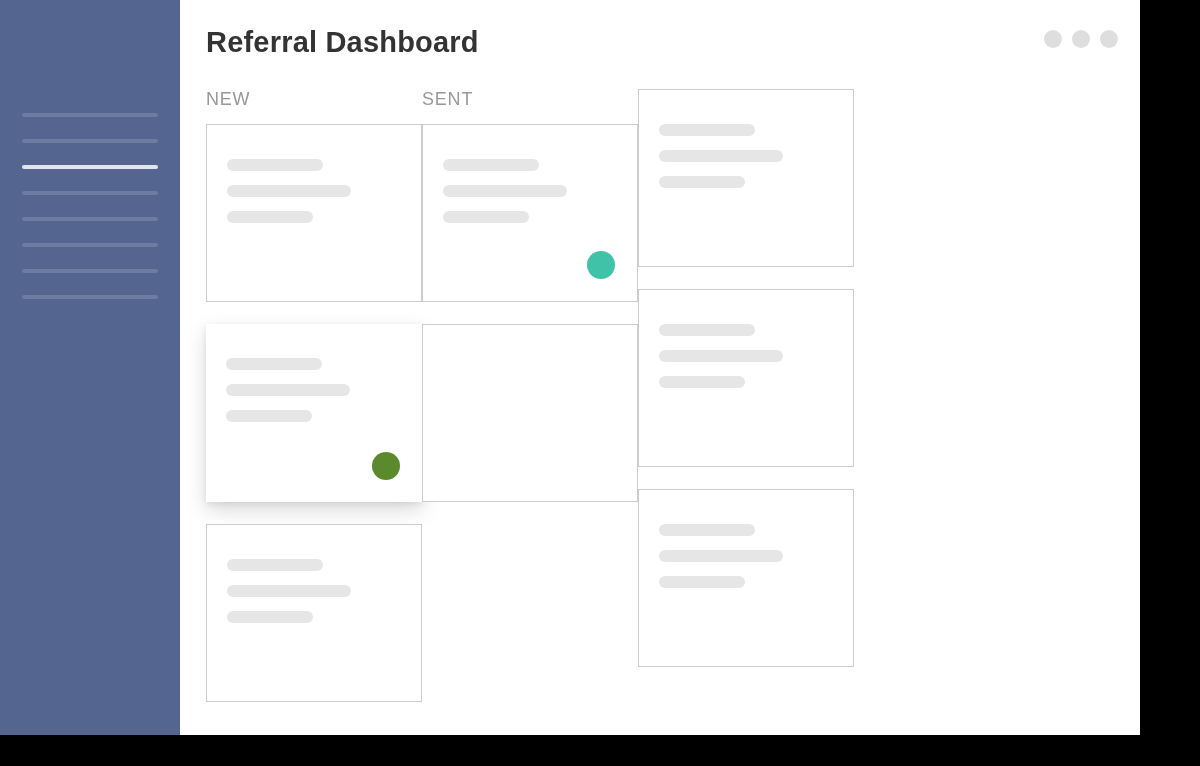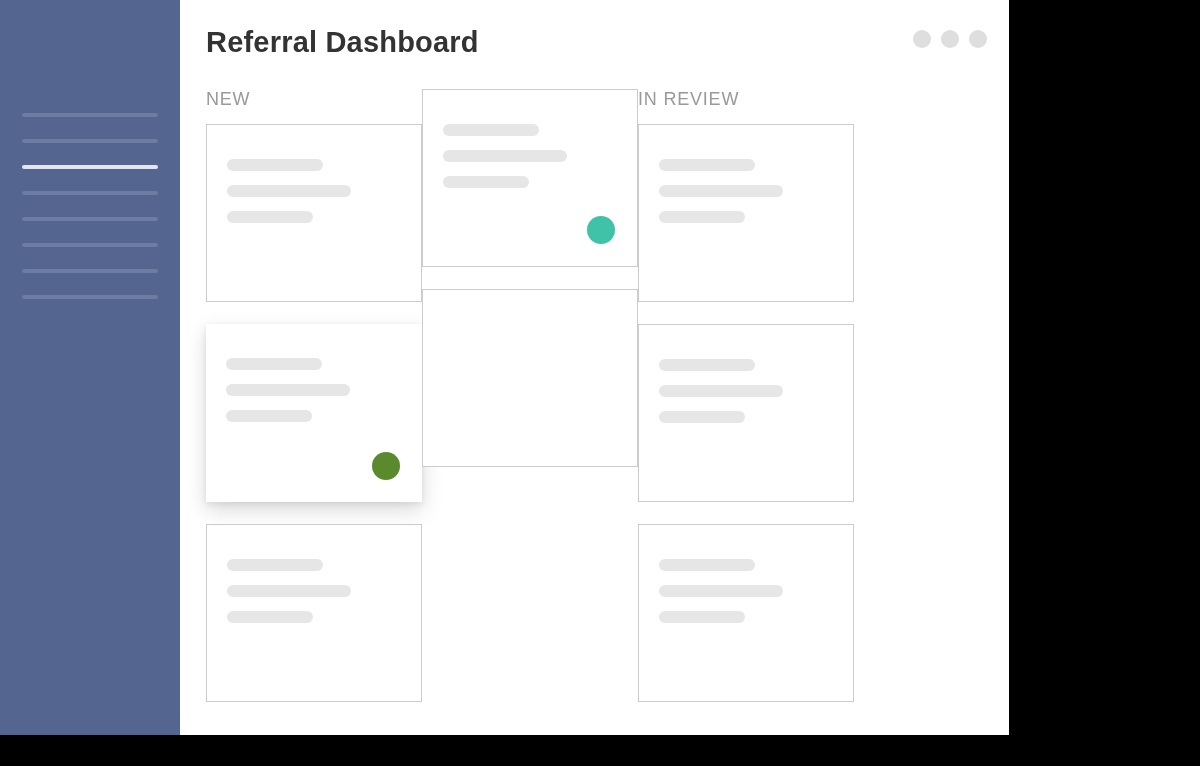--- a/index.html
+++ b/index.html
@@ -1,20 +1,20 @@
 <!DOCTYPE html>
 <html><head>
 <meta charset="utf-8">
 <style>
   * { box-sizing: border-box; margin: 0; padding: 0; }
   html, body { width: 1200px; height: 766px; font-family: -apple-system, "Segoe UI", Arial, sans-serif; }
   body { background: #000; }
 
   .app {
-    width: 1009px;
+    width: 1140px;
     height: 735px;
     background: #fff;
     display: flex;
     position: relative;
   }
 
   
   .sidebar {
     width: 180px;
     height: 735px;
@@ -160,33 +160,33 @@
         </div>
 
         <div class="card">
           <div class="skel w1"></div>
           <div class="skel w2"></div>
           <div class="skel w3"></div>
         </div>
       </div>
 
       <div class="column">
+        <div class="column-header">SENT</div>
 
         <div class="card">
           <div class="skel w1"></div>
           <div class="skel w2"></div>
           <div class="skel w3"></div>
           <div class="status-dot teal"></div>
         </div>
 
         <div class="card blank"></div>
       </div>
 
       <div class="column">
-        <div class="column-header">IN REVIEW</div>
 
         <div class="card">
           <div class="skel w1"></div>
           <div class="skel w2"></div>
           <div class="skel w3"></div>
         </div>
 
         <div class="card">
           <div class="skel w1"></div>
           <div class="skel w2"></div>

